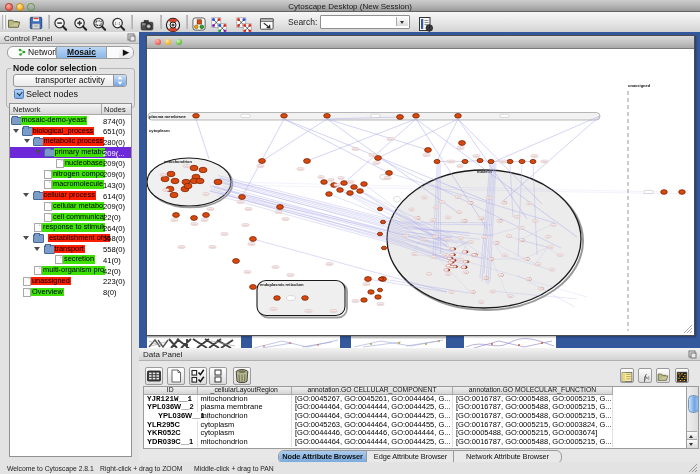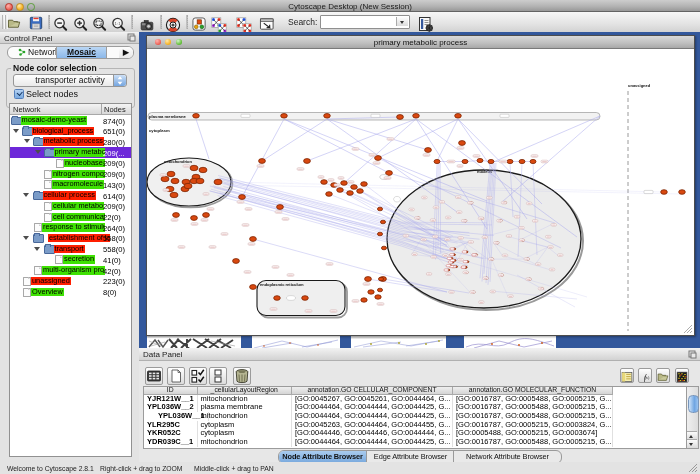--- a/index.html
+++ b/index.html
@@ -356,21 +356,20 @@
 <path d="M2 10 C20 2 30 14 45 6 S70 2 90 9 M10 11 L35 4 L60 10 L88 4" stroke="#9a90d0" stroke-width="0.7" fill="none"></path>
 <circle cx="28" cy="7" r="0.9" fill="#cc5510"></circle>
         <circle cx="55" cy="8" r="0.9" fill="#cc5510"></circle>
         <circle cx="78" cy="6" r="0.9" fill="#cc5510"></circle>
 </svg></div>
  <div id="netwin">
   <div id="nettitle">
    <div class="tl" style="left:8px;background:radial-gradient(circle at 35% 30%,#ffb2ae,#ee6a5e 60%,#d33a2c);"></div>
    <div class="tl" style="left:18px;background:radial-gradient(circle at 35% 30%,#ffe9b0,#f7b62c 60%,#dd9a1b);"></div>
    <div class="tl" style="left:29px;background:radial-gradient(circle at 35% 30%,#d2f4c8,#6cc244 60%,#4ba12d);"></div>
-   <span>primary metabolic process</span>
   </div>
   <div id="netcanvas">
 <svg width="546" height="285" viewBox="0 0 546 285">
           <rect x="1" y="63.5" width="452" height="7.5" rx="3.7" fill="#f2f2f2" stroke="#9a9a9a" stroke-width="0.7"></rect>
           <text x="2" y="69" font-size="4.2" font-weight="bold" fill="#111">plasma membrane</text>
           <text x="2" y="82.5" font-size="4.2" font-weight="bold" fill="#111">cytoplasm</text>
           <ellipse cx="43.5" cy="134.5" rx="42" ry="24" fill="none" stroke="#9a9a9a" stroke-width="1.6"></ellipse>
           <ellipse cx="42" cy="133" rx="42" ry="24" fill="#f0f0f0" stroke="#1a1a1a" stroke-width="1.1"></ellipse>
           <text x="17" y="114" font-size="4" font-weight="bold" fill="#111">mitochondrion</text>
           <ellipse cx="339" cy="192" rx="97" ry="69" fill="none" stroke="#9a9a9a" stroke-width="2"></ellipse>
@@ -888,21 +887,21 @@
           <rect x="12" y="7" width="2" height="1.4"></rect>
           <rect x="8.5" y="12" width="2" height="1.4"></rect>
           <rect x="3" y="12.5" width="2" height="1.4"></rect>
         </g>
       </svg></div>
  <div id="dtable">
 <div class="th" style="left:0.0px;width:52.5px;">ID</div>
 <div class="th" style="left:53.5px;width:93.5px;">_cellularLayoutRegion</div>
 <div class="th" style="left:148.0px;width:160.0px;">annotation.GO CELLULAR_COMPONENT</div>
 <div class="th" style="left:309.0px;width:159.0px;">annotation.GO MOLECULAR_FUNCTION</div>
-<div class="td" style="left:0.0px;top:7.5px;width:49.5px;font-weight:bold;padding-left:3px;">YJR121W__1</div>
+<div class="td" style="left:0.0px;top:7.5px;width:49.5px;font-weight:bold;padding-left:3px;font-family:Liberation Mono, monospace;">YJR121W__1</div>
 <div class="td" style="left:53.5px;top:7.5px;width:90.5px;padding-left:3px;">mitochondrion</div>
 <div class="td" style="left:148.0px;top:7.5px;width:157.0px;padding-left:3px;">[GO:0045267, GO:0045261, GO:0044464, G...</div>
 <div class="td" style="left:309.0px;top:7.5px;width:156.0px;padding-left:3px;">[GO:0016787, GO:0005488, GO:0005215, G...</div>
 <div class="td" style="left:0.0px;top:16.2px;width:49.5px;font-weight:bold;padding-left:3px;">YPL036W__2</div>
 <div class="td" style="left:53.5px;top:16.2px;width:90.5px;padding-left:3px;">plasma membrane</div>
 <div class="td" style="left:148.0px;top:16.2px;width:157.0px;padding-left:3px;">[GO:0044464, GO:0044444, GO:0044425, G...</div>
 <div class="td" style="left:309.0px;top:16.2px;width:156.0px;padding-left:3px;">[GO:0016787, GO:0005488, GO:0005215, G...</div>
 <div class="td" style="left:0.0px;top:24.9px;width:49.5px;font-weight:bold;padding-left:14px;">YPL036W__1</div>
 <div class="td" style="left:53.5px;top:24.9px;width:90.5px;padding-left:3px;">mitochondrion</div>
 <div class="td" style="left:148.0px;top:24.9px;width:157.0px;padding-left:3px;">[GO:0044464, GO:0044444, GO:0044425, G...</div>

